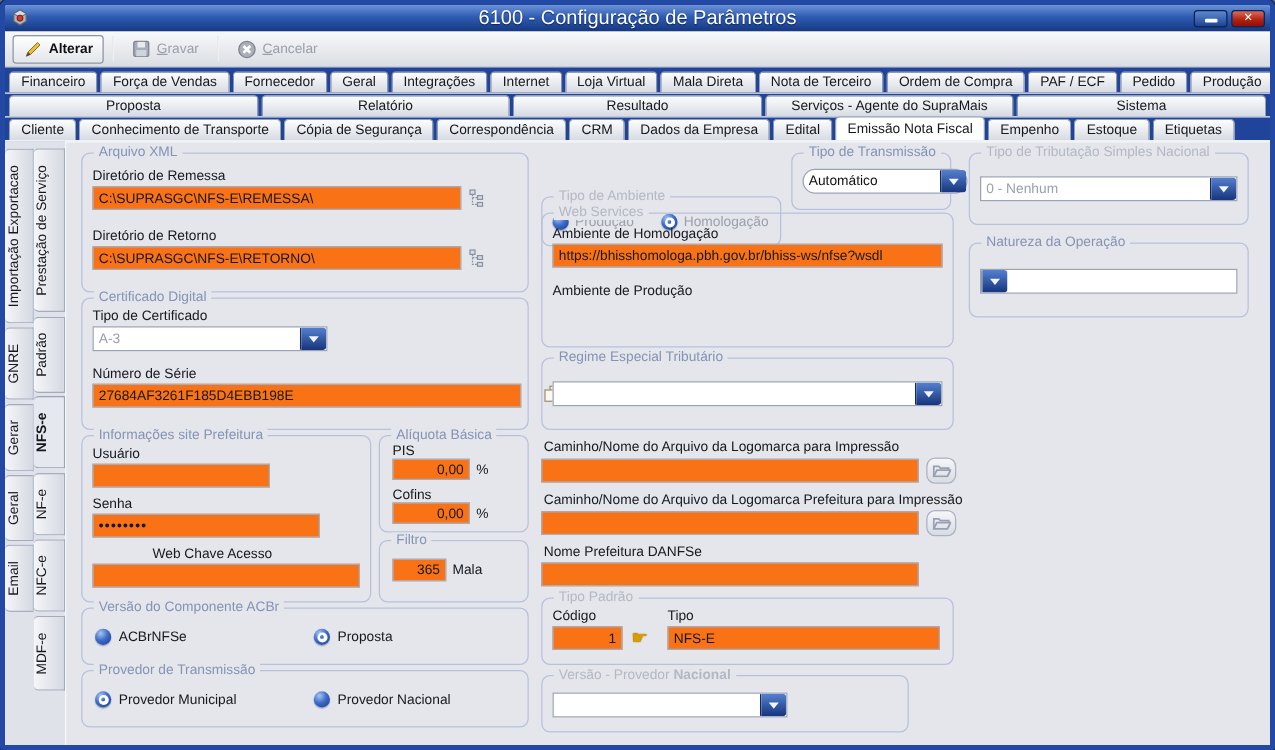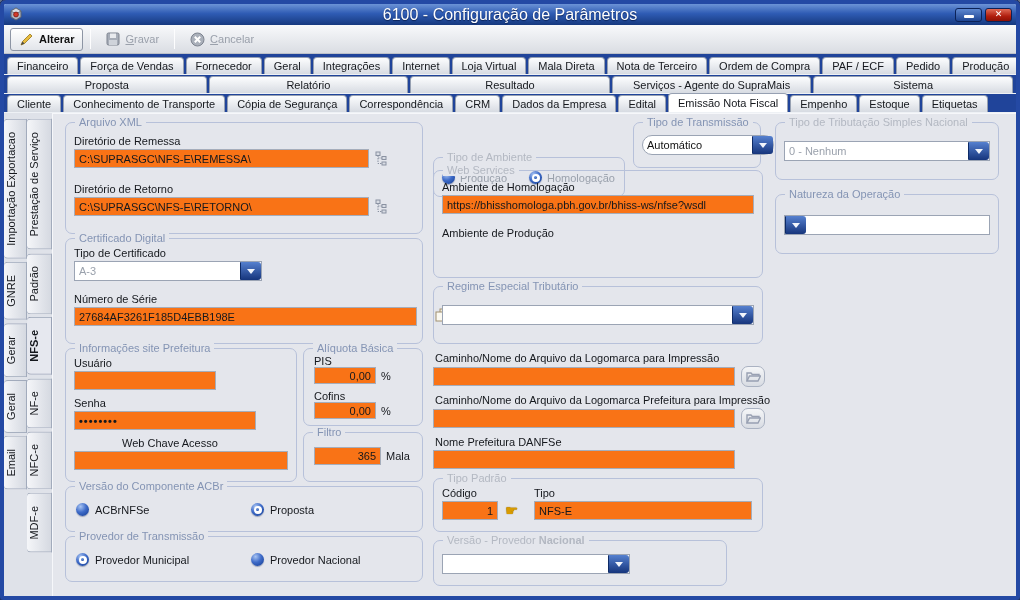--- a/index.html
+++ b/index.html
@@ -274,21 +274,21 @@
         <span class="lbl abs" style="left:10px;top:41px;">Cofins</span>
         <div class="row" style="left:10px;top:53px;gap:5px;">
           <input class="txt num" style="width: 62px; height: 17px;" value="0,00">
           <span class="pct">%</span>
         </div>
       </div>
 
       <div class="group" style="left:250px;top:318px;width:120px;height:50px;">
         <span class="cap">Filtro</span>
         <div class="row" style="left:10px;top:14px;gap:5px;">
-          <input class="txt num" style="width: 67px; height: 18px;" value="365">
+          <input class="txt num" style="width: 43px; height: 18px;" value="365">
           <span class="lbl">Mala</span>
         </div>
       </div>
 
       <div class="group" style="left:12px;top:372px;width:358px;height:46px;">
         <span class="cap">Versão do Componente ACBr</span>
         <div class="row radio-row" style="left:10px;top:16px;">
           <span class="radio"></span>
           <span class="lbl">ACBrNFSe</span>
         </div>

